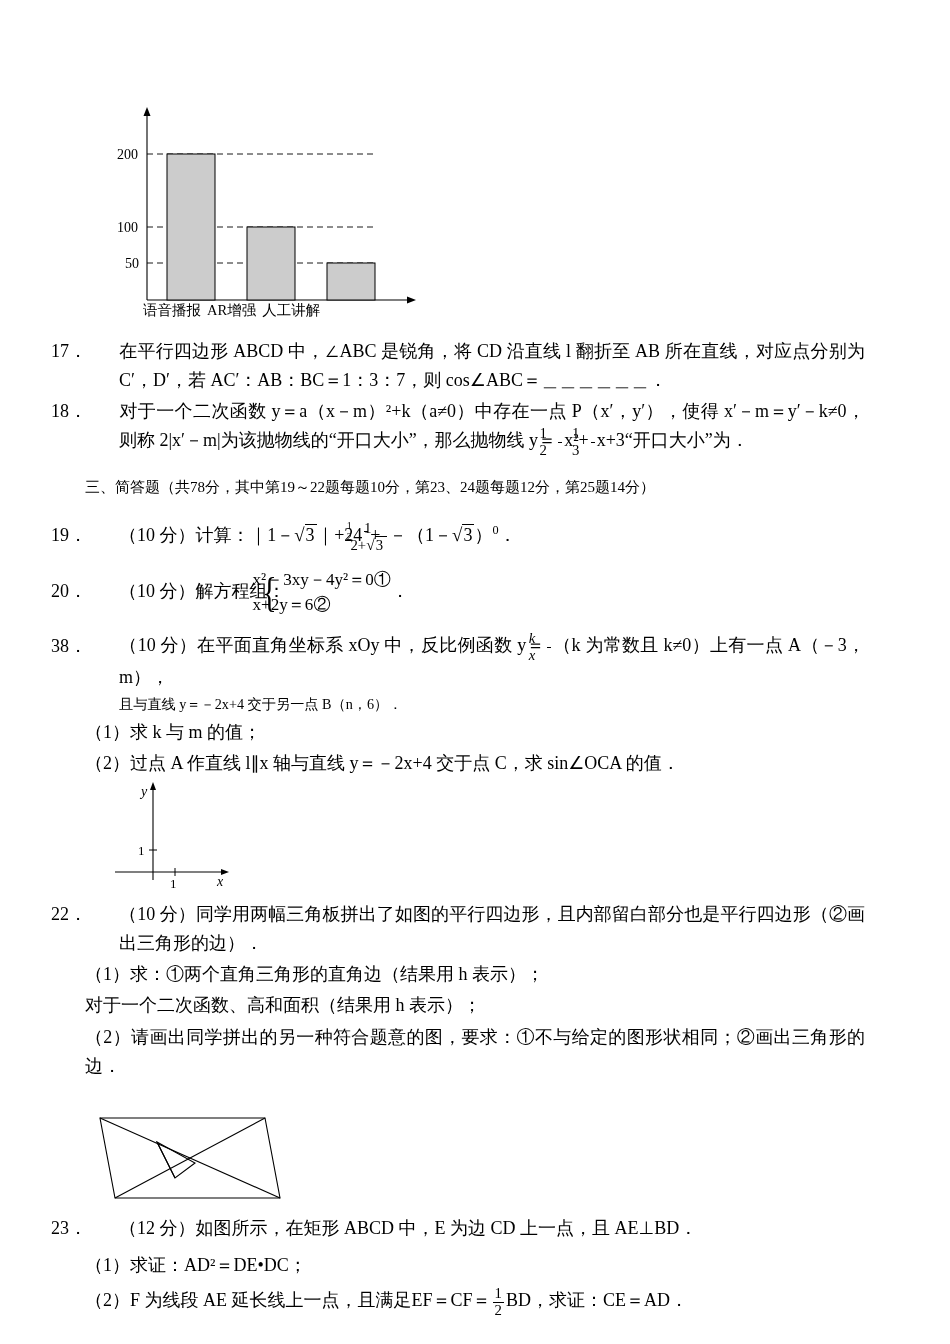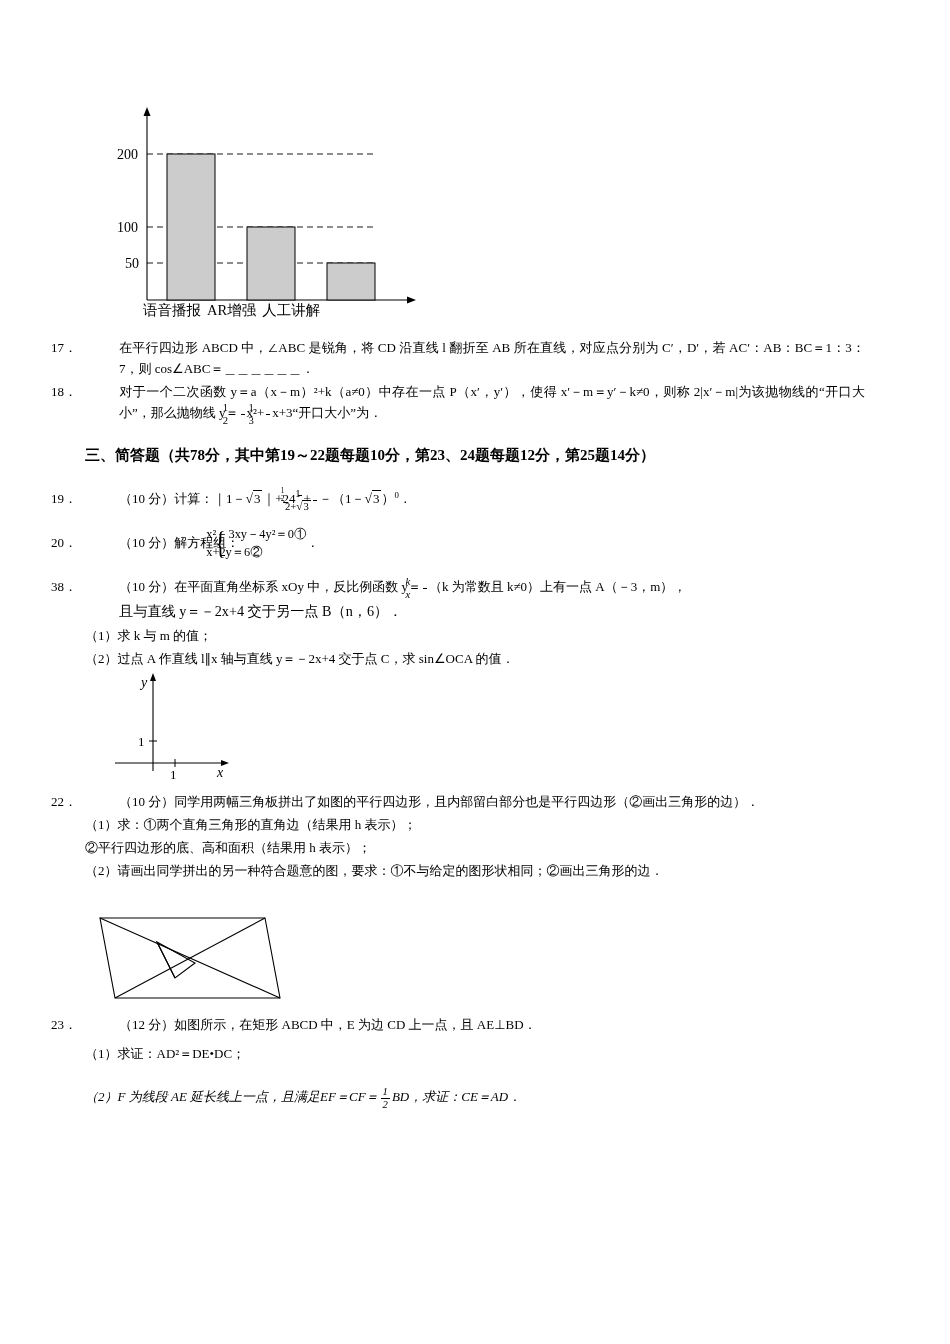--- a/index.html
+++ b/index.html
@@ -35,42 +35,42 @@
     left: 38px;
     top: 196px;
     width: 290px;
     font-size: 14.5px;
     display: flex;
     gap: 6px;
   }
   .chart-labels span { white-space: nowrap; }
   
   .q {
-    font-size: 13px;
+    font-size: 18px;
     line-height: 1.62;
     margin: 2px 0 0 0;
     text-align: justify;
   }
   .q-num {
     display: inline-block;
     width: 34px;
     text-align: left;
   }
   .hang {
     padding-left: 34px;
     text-indent: -34px;
   }
   .sub {
     padding-left: 34px;
     font-size: 14.2px;
     line-height: 1.62;
   }
   i, .it { font-style: italic; }
   .sec-title {
-    font-weight: bold;
+    font-weight: normal;
     font-size: 15px;
     margin-top: 20px;
     margin-bottom: 4px;
   }
   sup { font-size: 0.68em; vertical-align: super; }
   .frac {
     display: inline-block;
     vertical-align: middle;
     text-align: center;
     font-size: 0.82em;
@@ -184,34 +184,34 @@
       <text x="112" y="106" font-family="Liberation Serif, serif" font-style="italic" font-size="14">x</text>
       <text x="33" y="75" font-family="Liberation Serif, serif" font-size="13">1</text>
       <text x="65" y="108" font-family="Liberation Serif, serif" font-size="13">1</text>
     </svg>
   </div>
 
   <div class="q hang" style="margin-top:6px;">
     <span class="q-num">22．</span><span>（10 分）</span><span>同学用两幅三角板拼出了如图的平行四边形，且内部留白部分也是平行四边形（②画出三角形的边）．</span>
   </div>
   <div class="q">（1）求：①两个直角三角形的直角边（结果用 h 表示）；</div>
-  <div class="q">②平行四边形的底、高和面积（结果用 h 表示）；</div>
+  <div class="q">对于一个二次函数、高和面积（结果用 h 表示）；</div>
   <div class="q">（2）请画出同学拼出的另一种符合题意的图，要求：①不与给定的图形状相同；②画出三角形的边．</div>
 
   <div class="fig tri-fig">
     <svg width="280" height="125" viewBox="0 0 280 125">
       <polygon points="20,115 5,35 170,35 185,115" fill="none" stroke="#000" stroke-width="1.1"></polygon>
       <line x1="5" y1="35" x2="185" y2="115" stroke="#000" stroke-width="1.1"></line>
       <line x1="20" y1="115" x2="170" y2="35" stroke="#000" stroke-width="1.1"></line>
       <polygon points="62,59 100,80 80,95" fill="none" stroke="#000" stroke-width="1.1"></polygon>
       <line x1="62" y1="59" x2="80" y2="95" stroke="#000" stroke-width="1.1"></line>
     </svg>
   </div>
 
   <div class="q hang" style="margin-top:2px;">
     <span class="q-num">23．</span><span>（12 分）</span><span>如图所示，在矩形 ABCD 中，E 为边 CD 上一点，且 AE⊥BD．</span>
   </div>
   <div class="q" style="margin-top:8px;">（1）求证：AD²＝DE•DC；</div>
-  <div class="q" style="margin-top:22px;font-style:italic;">
+  <div class="q" style="margin-top:6px;">
     <span>（2）F 为线段 AE 延长线上一点，且满足EF＝CF＝</span><span class="frac"><span class="num">1</span><span class="den">2</span></span><span>BD，求证：CE＝AD．</span>
   </div>
 
 </div>
 
 </body></html>

